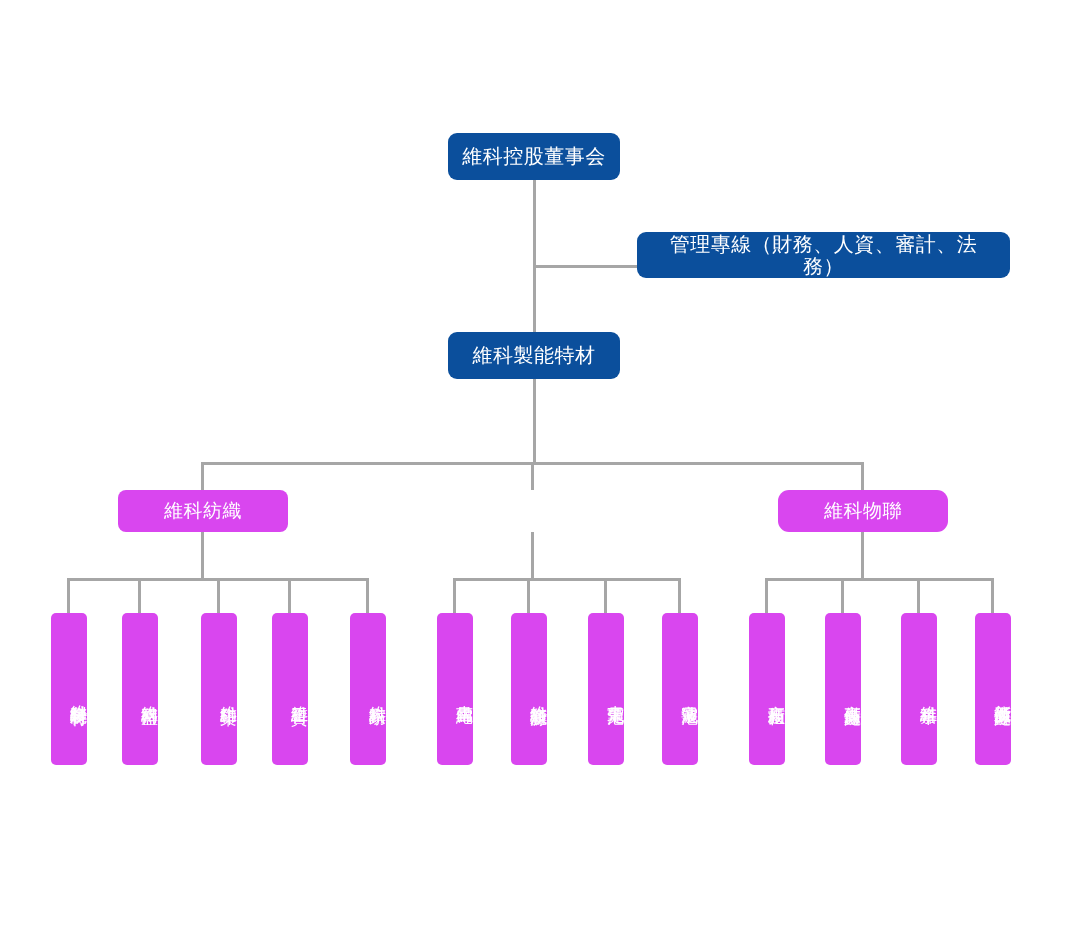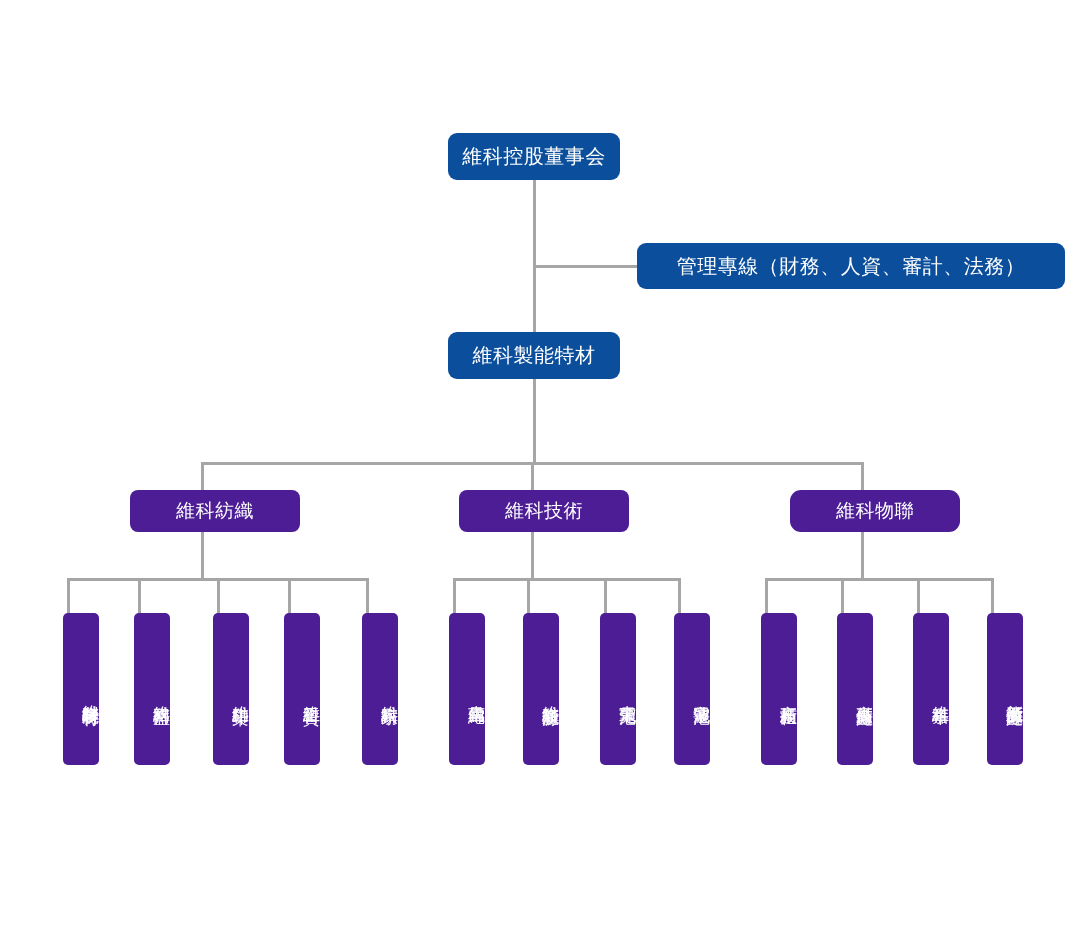--- a/index.html
+++ b/index.html
@@ -39,37 +39,37 @@
     align-items: center;
     justify-content: center;
     color: #ffffff;
     border-radius: 9px;
     text-align: center;
     line-height: 1.12;
     letter-spacing: 0.5px;
   }
 
   .node.dark  { background: #0b4f9c; }
-  .node.bright{ background: #4c1d95; margin-left: 12px; }
+  .node.bright{ background: #d946ef; }
 
   
   .node.trunk {
     width: 172px;
     height: 47px;
     font-size: 20px;
     left: 448px;
   }
   #node-board    { top: 133px; }
   #node-platform { top: 332px; }
 
   
   #node-mgmt {
     left: 637px;
-    top: 243px;
-    width: 428px;
+    top: 232px;
+    width: 373px;
     height: 46px;
     font-size: 20px;
     padding: 0 27px;
   }
 
   
   .node.division {
     width: 170px;
     height: 42px;
     font-size: 19px;
@@ -134,21 +134,20 @@
   <div class="line v" style="left:917px; top:578px; height:35px;"></div>
   <div class="line v" style="left:991px; top:578px; height:35px;"></div>
 
   <div id="node-board" class="node dark trunk">維科控股董事会</div>
 
   <div id="node-mgmt" class="node dark">管理專線（財務、人資、審計、法務）</div>
 
   <div id="node-platform" class="node dark trunk">維科製能特材</div>
 
   <div id="div-textile" class="node bright division">維科紡織</div>
-  <div id="div-tech" class="node bright division">維科技術</div>
   <div id="div-iot" class="node bright division">維科物聯</div>
 
   <div class="node bright leaf" style="left:51px;">維科製能特材</div>
   <div class="node bright leaf" style="left:122px;">維科盛网</div>
   <div class="node bright leaf" style="left:201px;">維科印染</div>
   <div class="node bright leaf" style="left:272px;">維科工貿</div>
   <div class="node bright leaf" style="left:350px;">維科家紡</div>
 
   <div class="node bright leaf" style="left:437px;">南昌綿電</div>
   <div class="node bright leaf" style="left:511px;">維科新能源</div>

